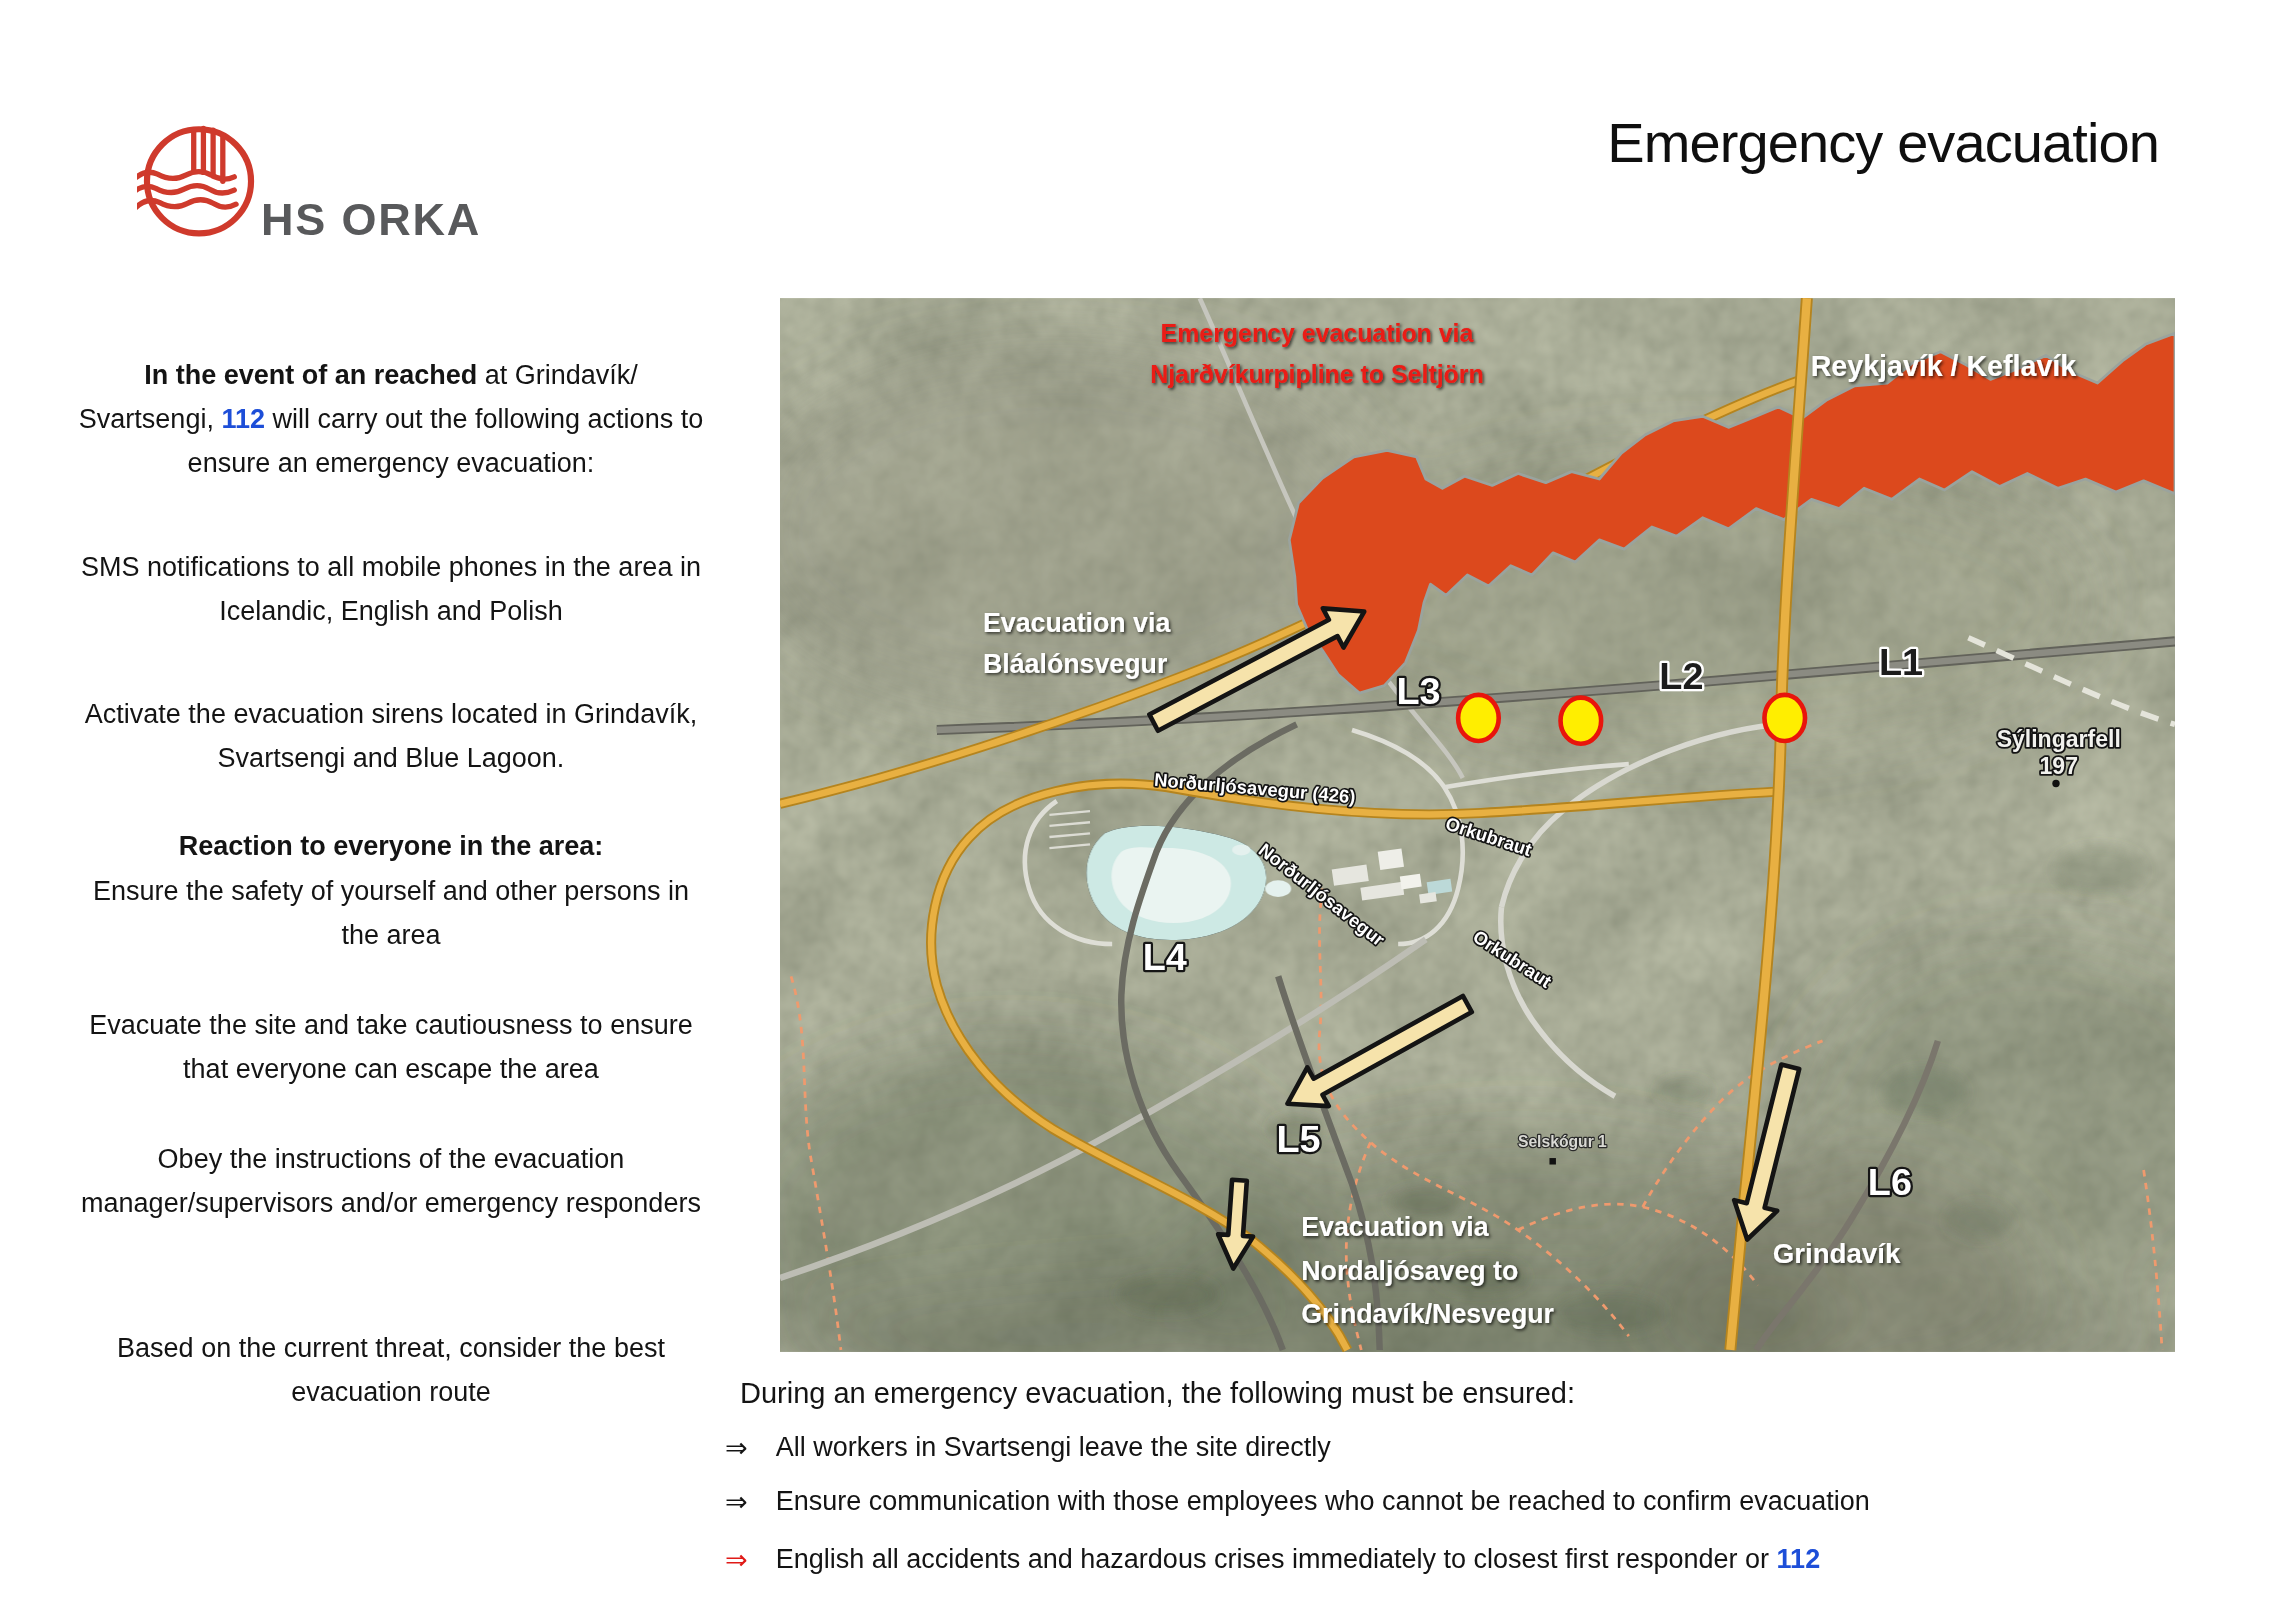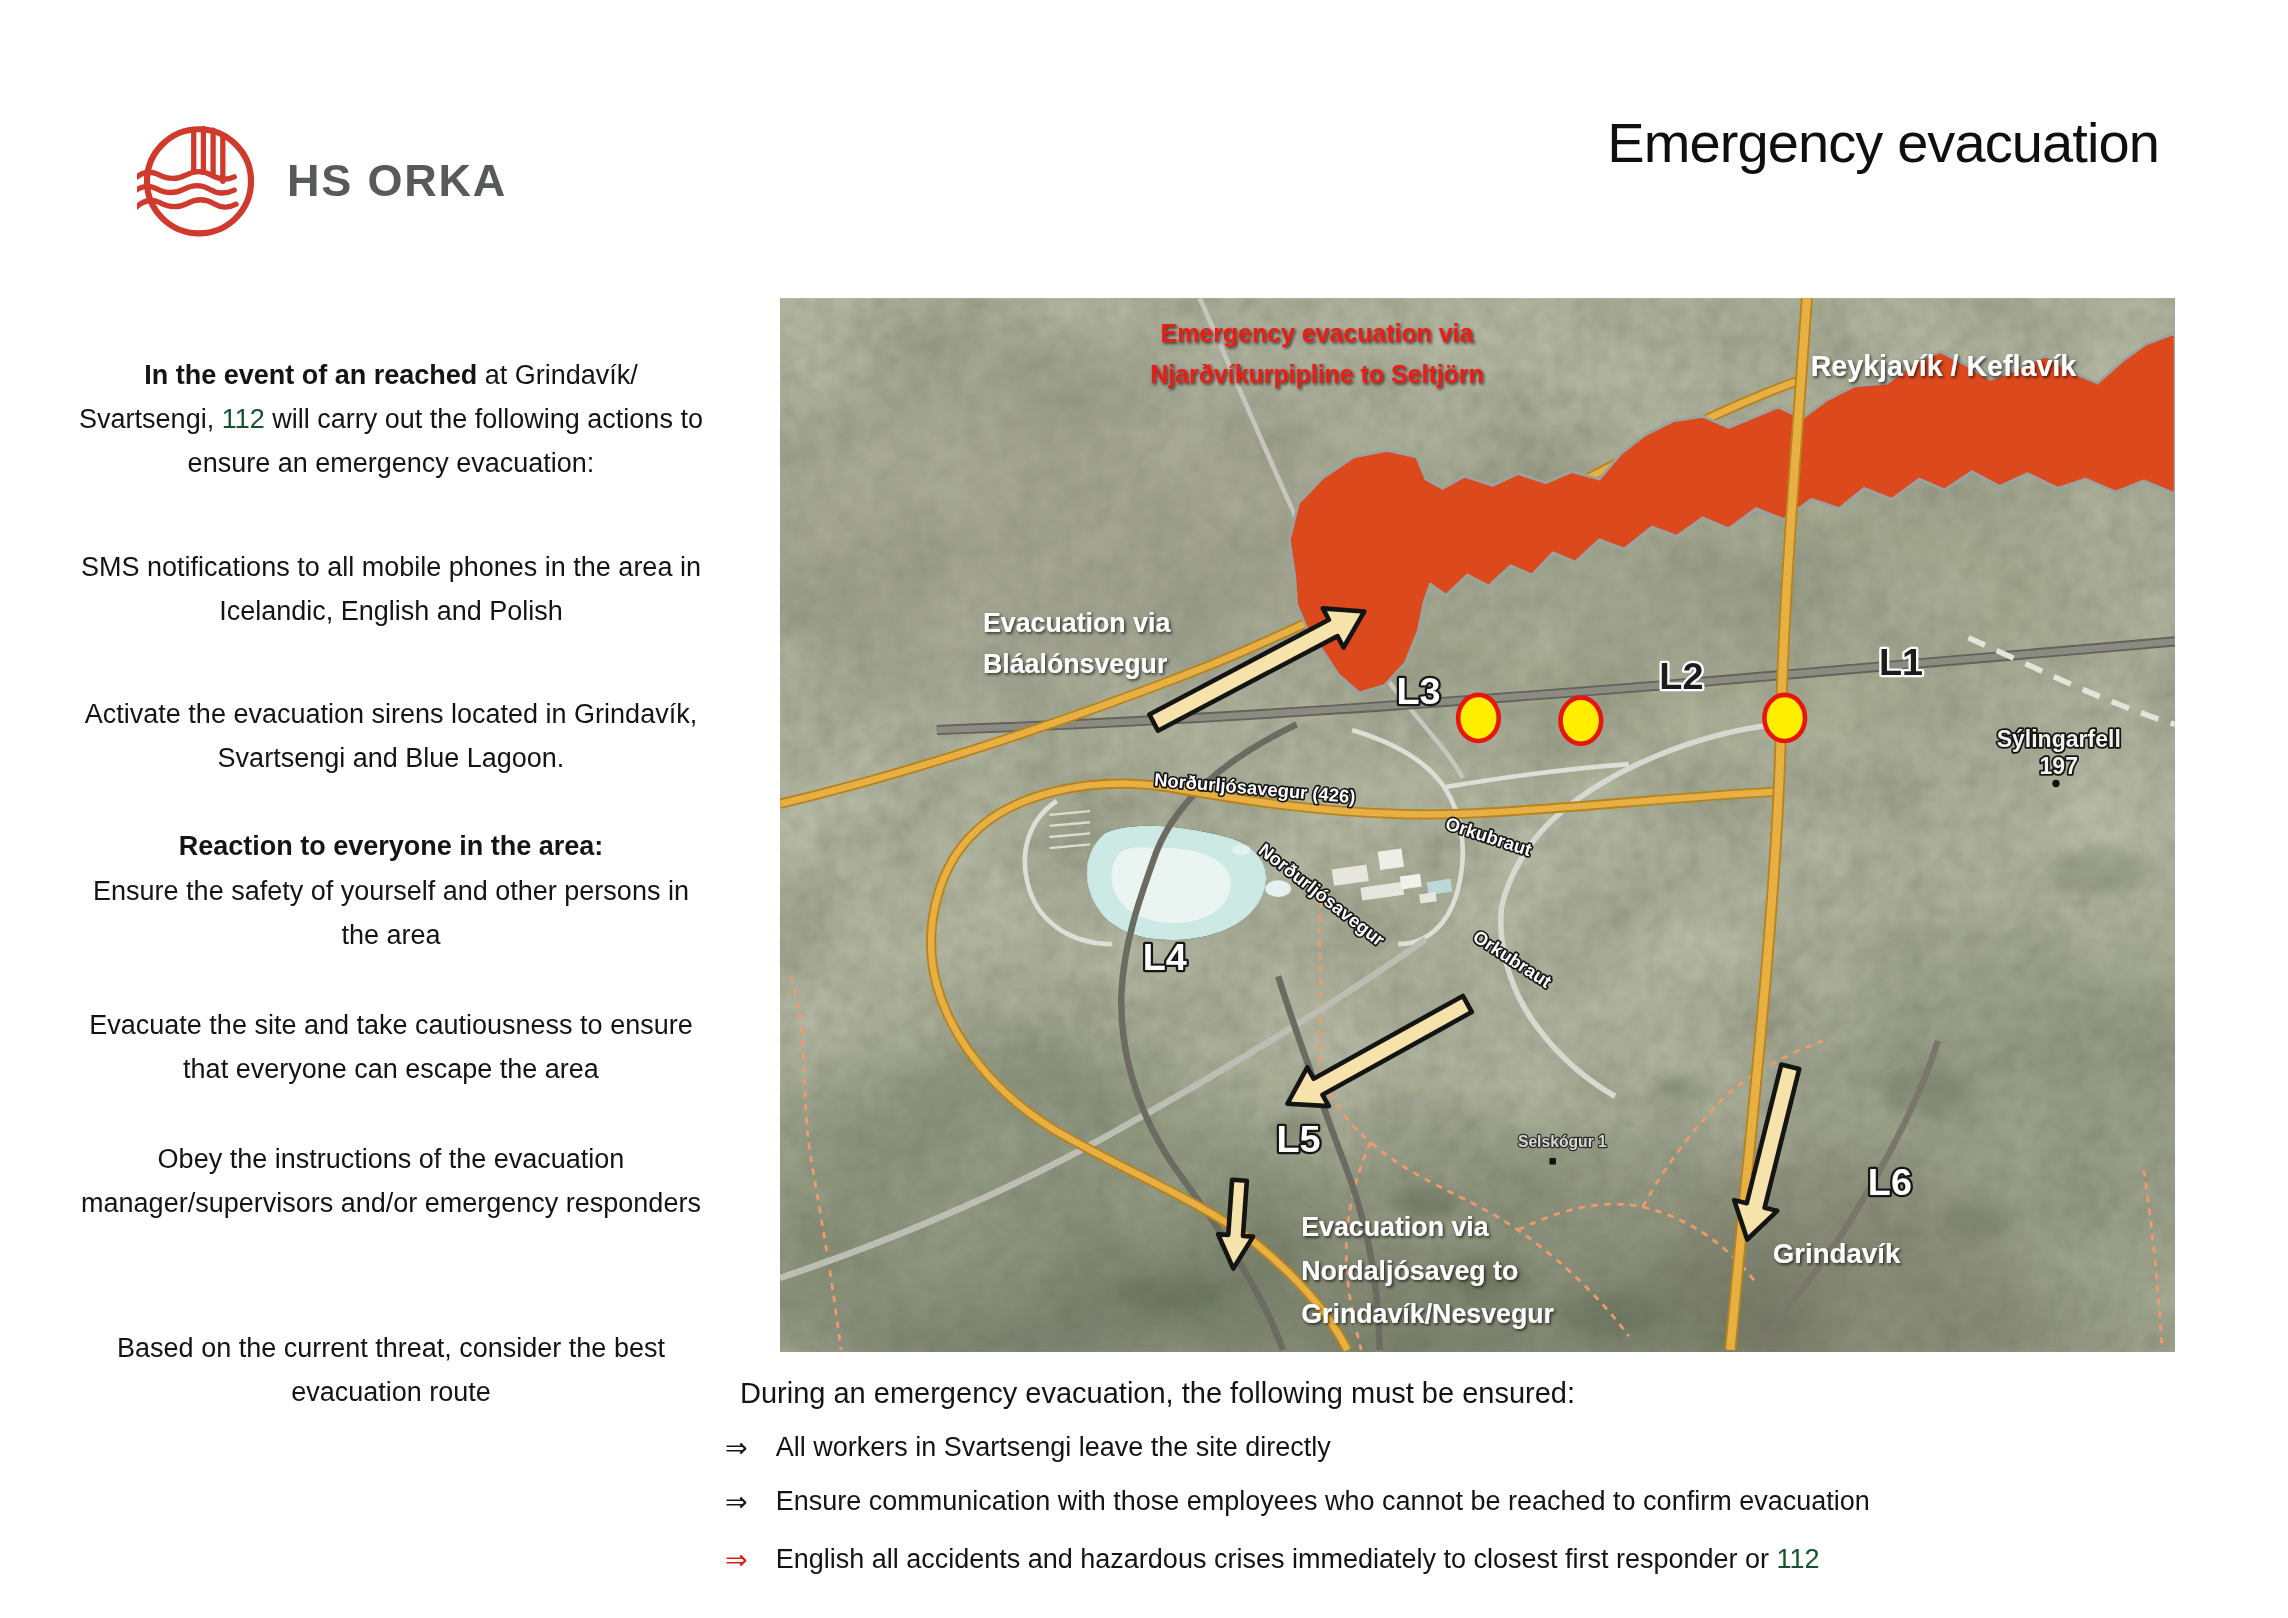--- a/index.html
+++ b/index.html
@@ -3,32 +3,32 @@
 <meta charset="utf-8">
 <style>
   html,body{margin:0;padding:0}
   body{
     width:2289px;height:1619px;position:relative;background:#ffffff;
     font-family:"Liberation Sans",sans-serif;color:#141414;overflow:hidden;
   }
   .abs{position:absolute}
 
   
-  .brandbox{left:137px;top:116px;display:flex;align-items:center;gap:26px}
+  .brandbox{left:137px;top:116px;display:flex;align-items:flex-end;}
   .brandname{font-size:45px;font-weight:bold;color:#58595b;letter-spacing:1.8px}
 
   
   .titlebox{left:812px;top:113px;width:1347px;text-align:right;color:#0f0f0f}
   .titlebox .tline{font-size:56px;line-height:59px;letter-spacing:-0.9px}
   .titlebox .t2{margin-top:42px}
 
   
   .para{left:78px;width:626px;text-align:center;font-size:27px;line-height:44px;color:#141414}
   .bold{font-weight:bold}
-  .red{color:#14532d;font-weight:normal}
+  .red{color:#1d4ed8;font-weight:bold}
 
   
   .fhead{left:740px;top:1379px;font-size:29px;font-weight:normal;line-height:28px}
   .bullet{display:flex;gap:28px;font-size:27px;line-height:31px}
   .b-arrow{font-family:"DejaVu Sans",sans-serif;font-size:27px}
   .b-arrow.red{color:#e01a17;font-weight:normal}
 
   
   .map{left:780px;top:298px;width:1395px;height:1054px}
   .map svg{display:block}

